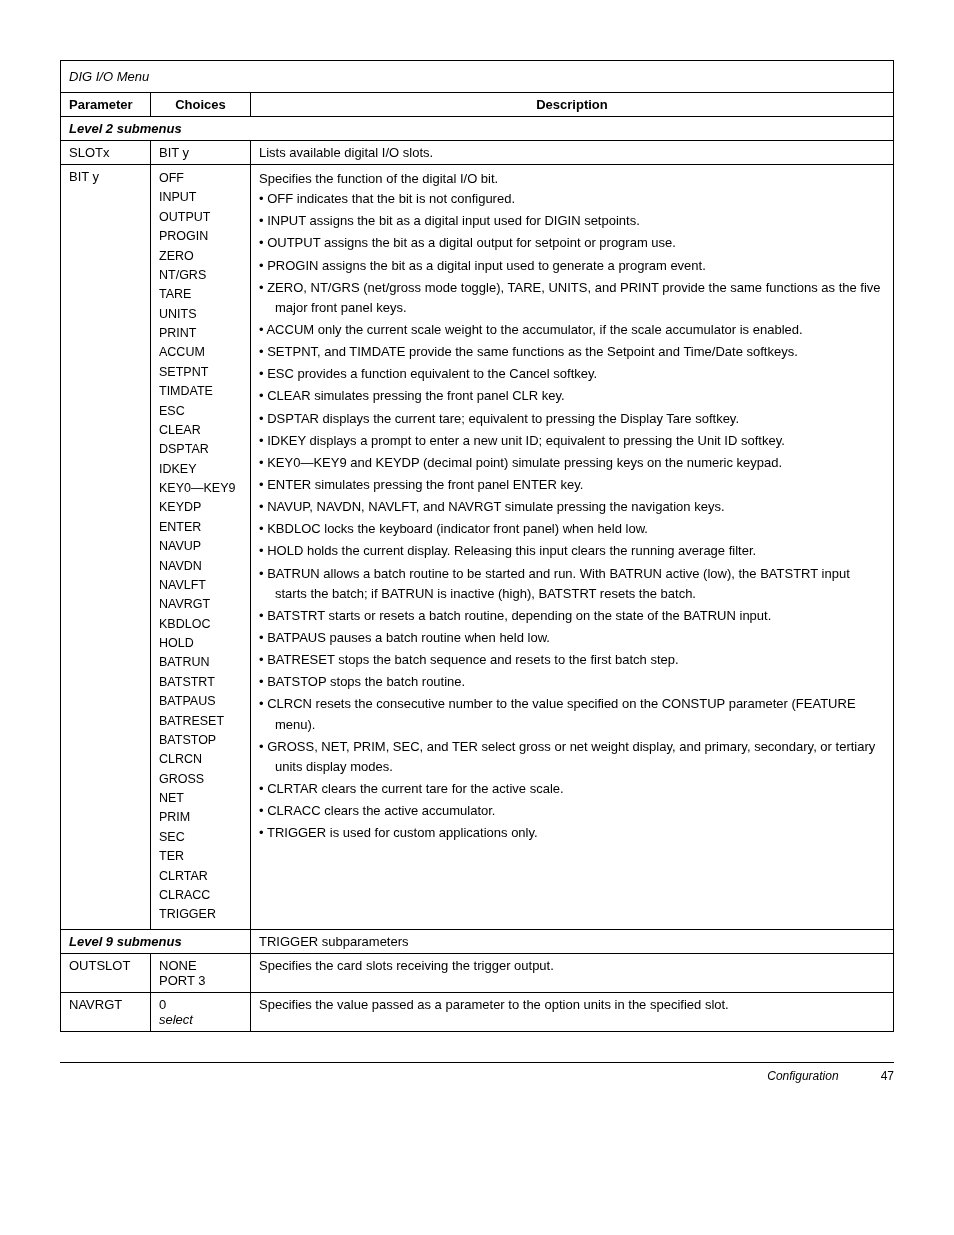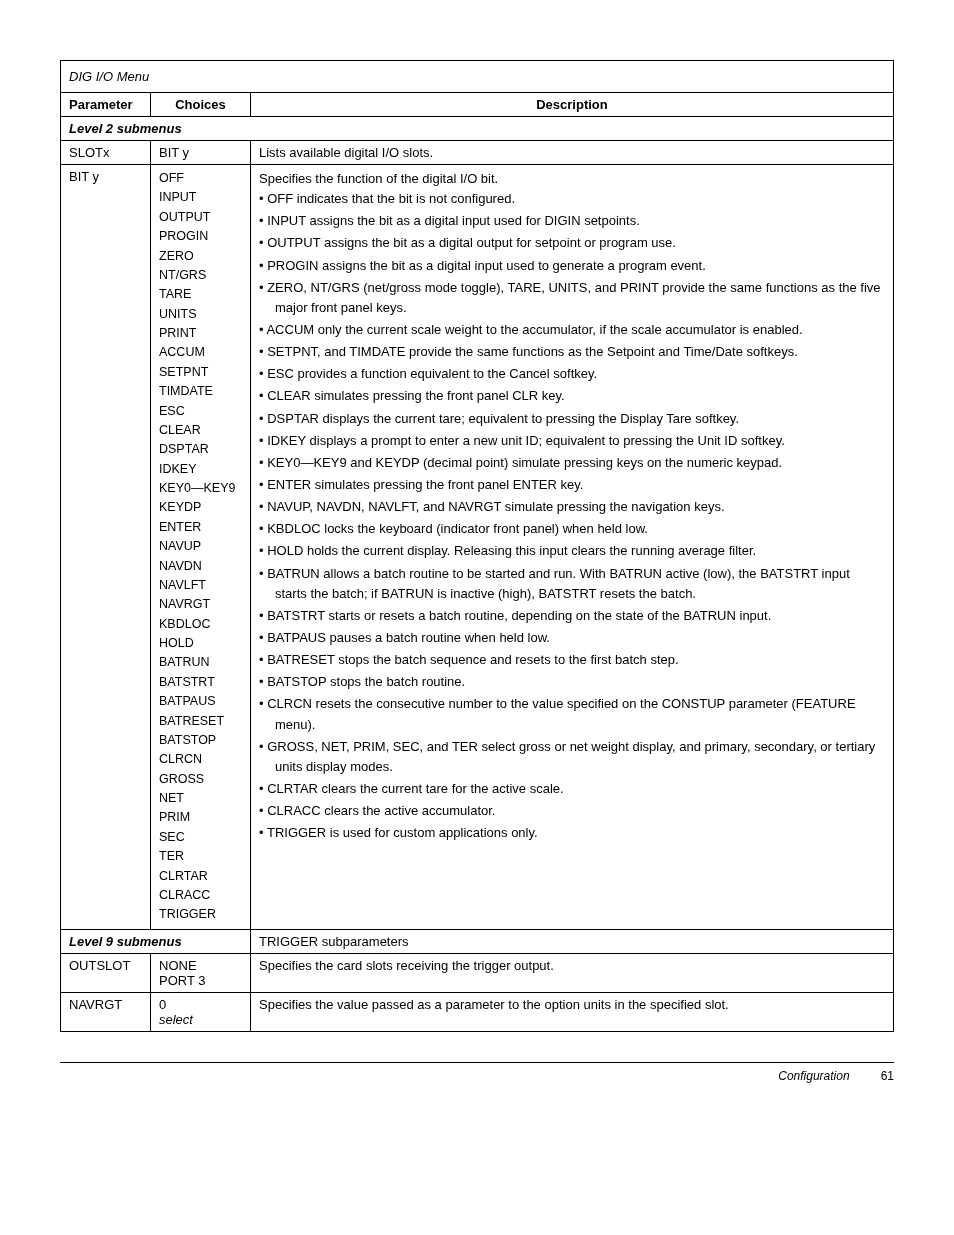--- a/index.html
+++ b/index.html
@@ -80,21 +80,21 @@
       display: flex;
       justify-content: flex-end;
       align-items: center;
       margin-top: 30px;
       padding-top: 6px;
       border-top: 1px solid #000;
     }
     .footer-text {
       font-style: italic;
       font-size: 12px;
-      margin-right: 31px;
+      margin-right: 42px;
     }
     .footer-page {
       font-size: 12px;
     }
   </style>
 </head>
 <body>
 
 <div class="page-container">
   <table>
@@ -173,15 +173,15 @@
     <tr>
       <td class="param-col">NAVRGT</td>
       <td class="choices-col">0<br><em>select</em></td>
       <td class="desc-col">Specifies the value passed as a parameter to the option units in the specified slot.</td>
     </tr>
   </tbody>
     </table>
 
   <div class="footer">
     <span class="footer-text">Configuration</span>
-    <span class="footer-page">61</span>
+    <span class="footer-page">47</span>
   </div>
 </div>
 
 </body></html>

